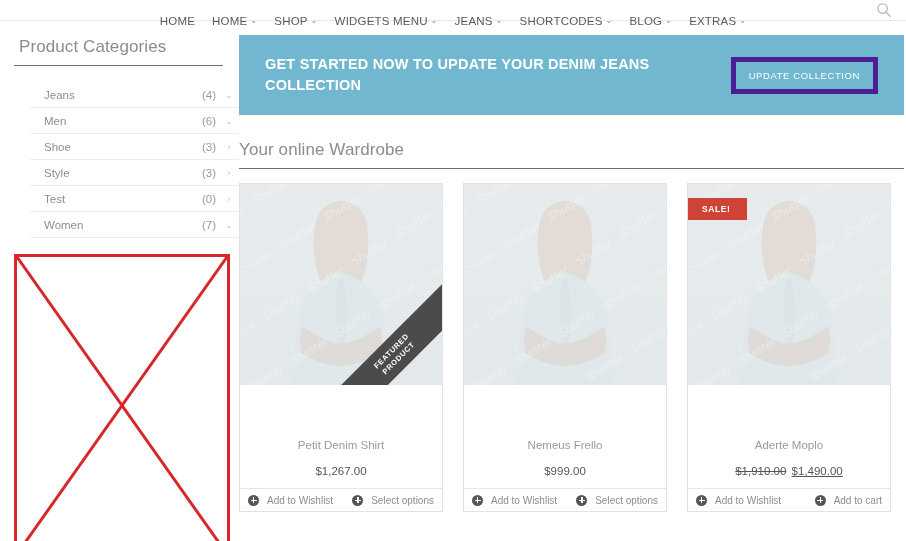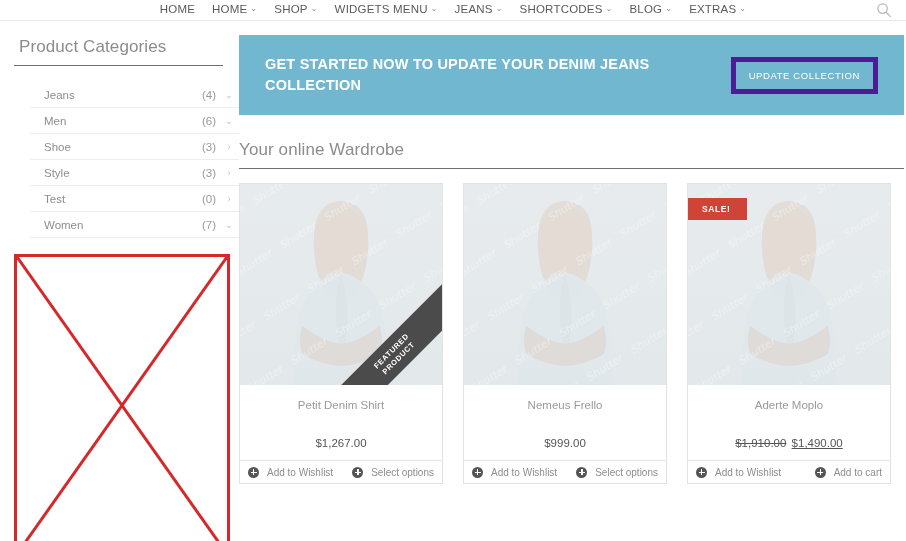--- a/index.html
+++ b/index.html
@@ -21,21 +21,21 @@
     position: relative;
     height: 20px;
     border-bottom: 1px solid #e8e8e8;
     background: #fff;
   }
   .nav {
     display: flex;
     justify-content: center;
     align-items: flex-start;
     gap: 17px;
-    padding-top: 0px;
+    padding-top: 12px;
     height: 19px;
   }
   .nav-item {
     display: flex;
     align-items: center;
     gap: 3px;
     font-size: 11.5px;
     letter-spacing: 0.2px;
     color: #5a5a5a;
     white-space: nowrap;
@@ -258,23 +258,24 @@
   }
 
   .card-body {
     padding: 13px 8px 10px;
     text-align: center;
   }
   .product-name {
     font-size: 11.5px;
     color: #9a9a9a;
     line-height: 14px;
+    margin-top: 40px;
   }
   .price-row {
-    margin-top: 24px;
+    margin-top: 12px;
     font-size: 11.5px;
     color: #555;
     line-height: 14px;
   }
   .price-old {
     text-decoration: line-through;
     color: #555;
   }
   .price-new {
     text-decoration: underline;

